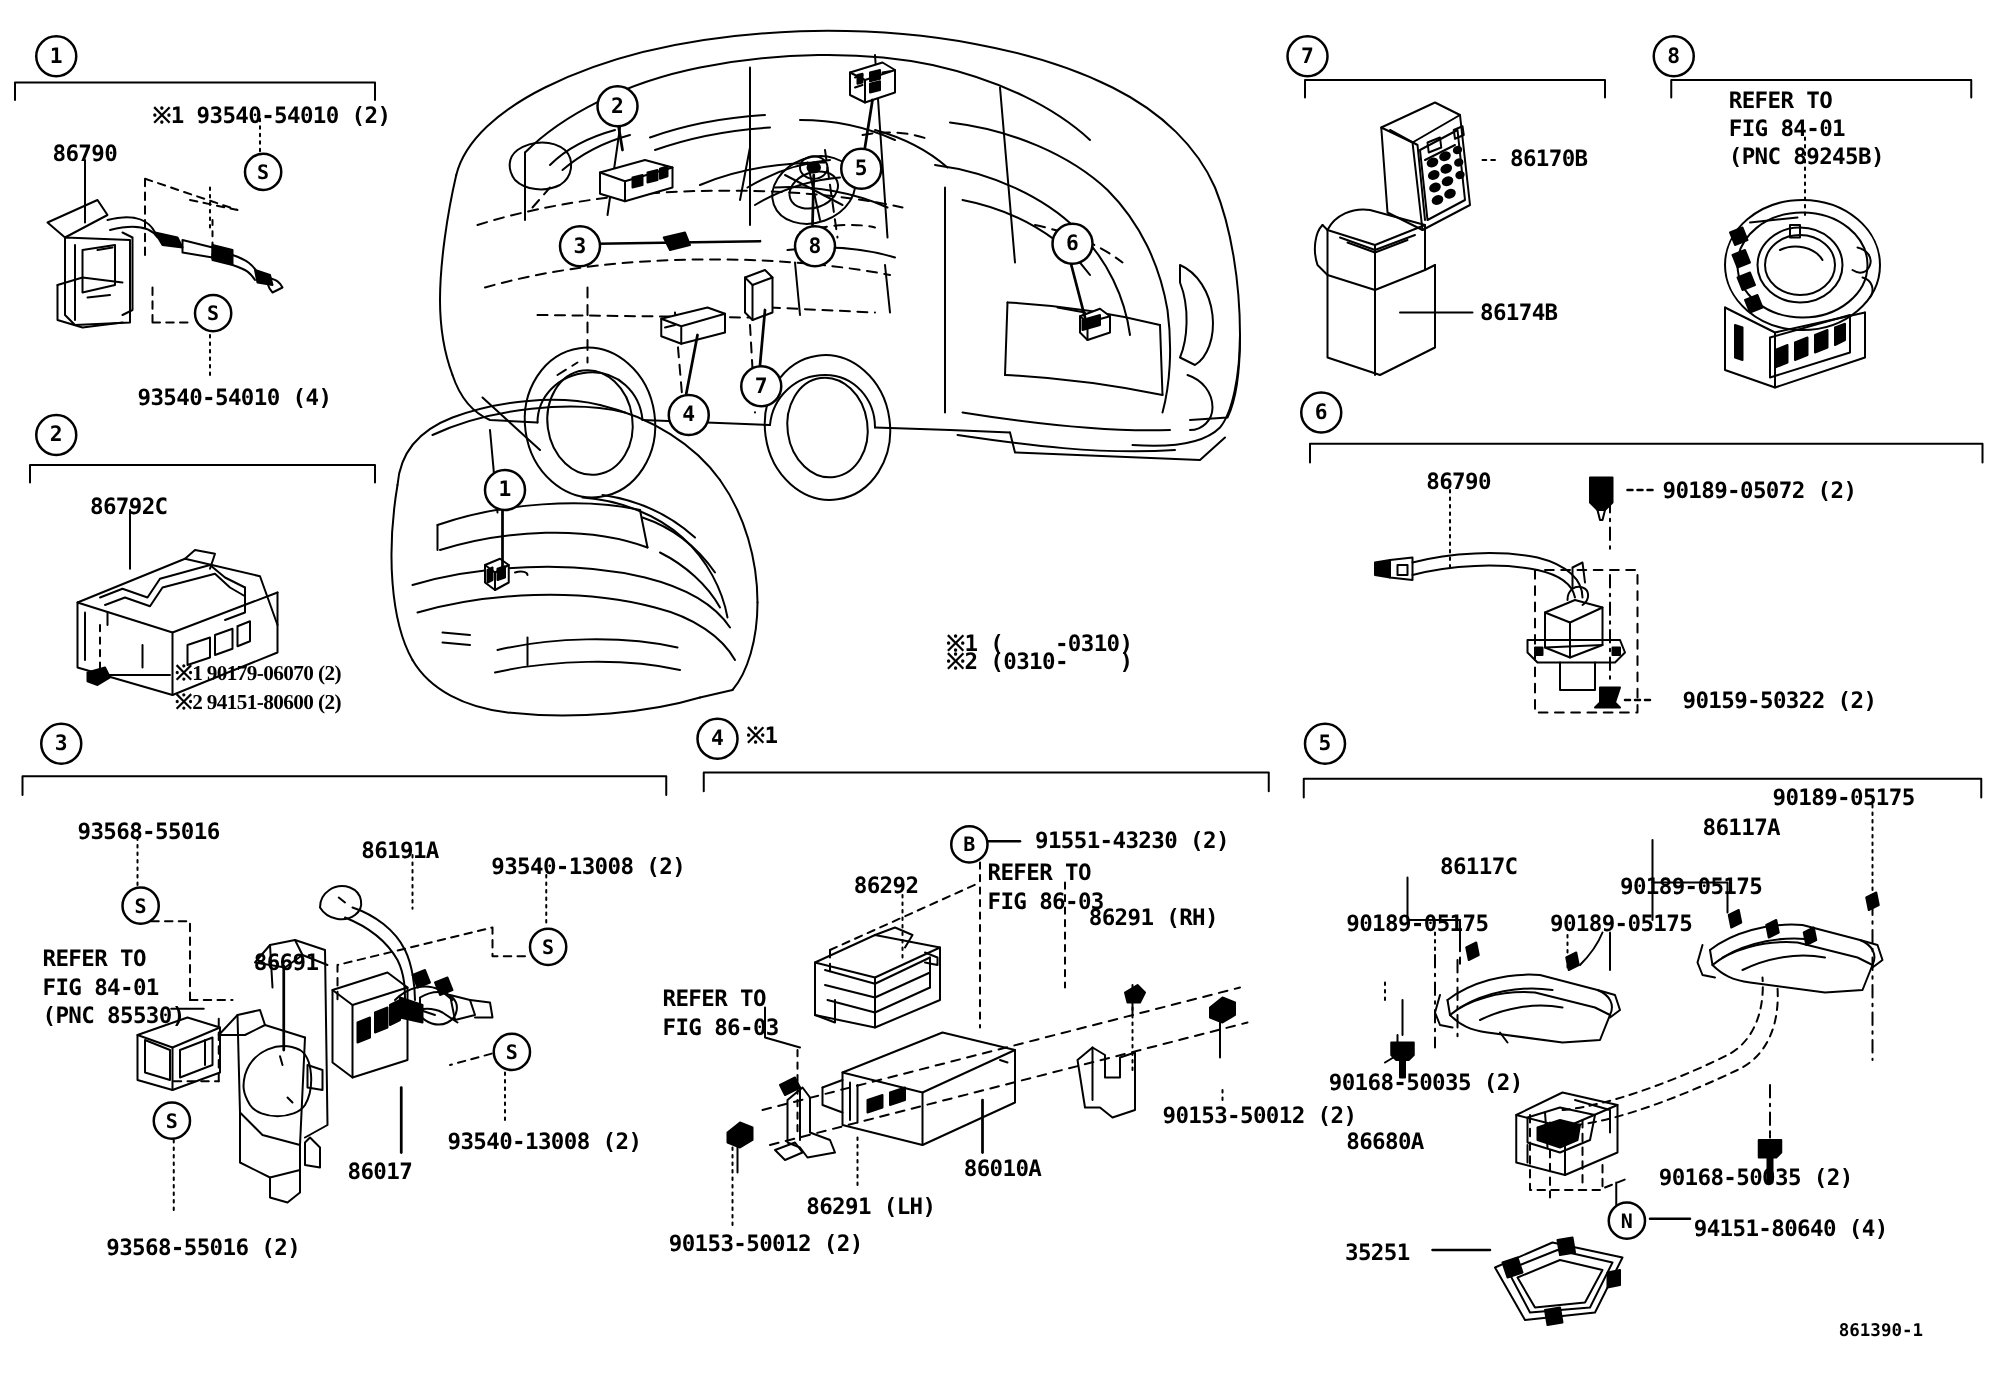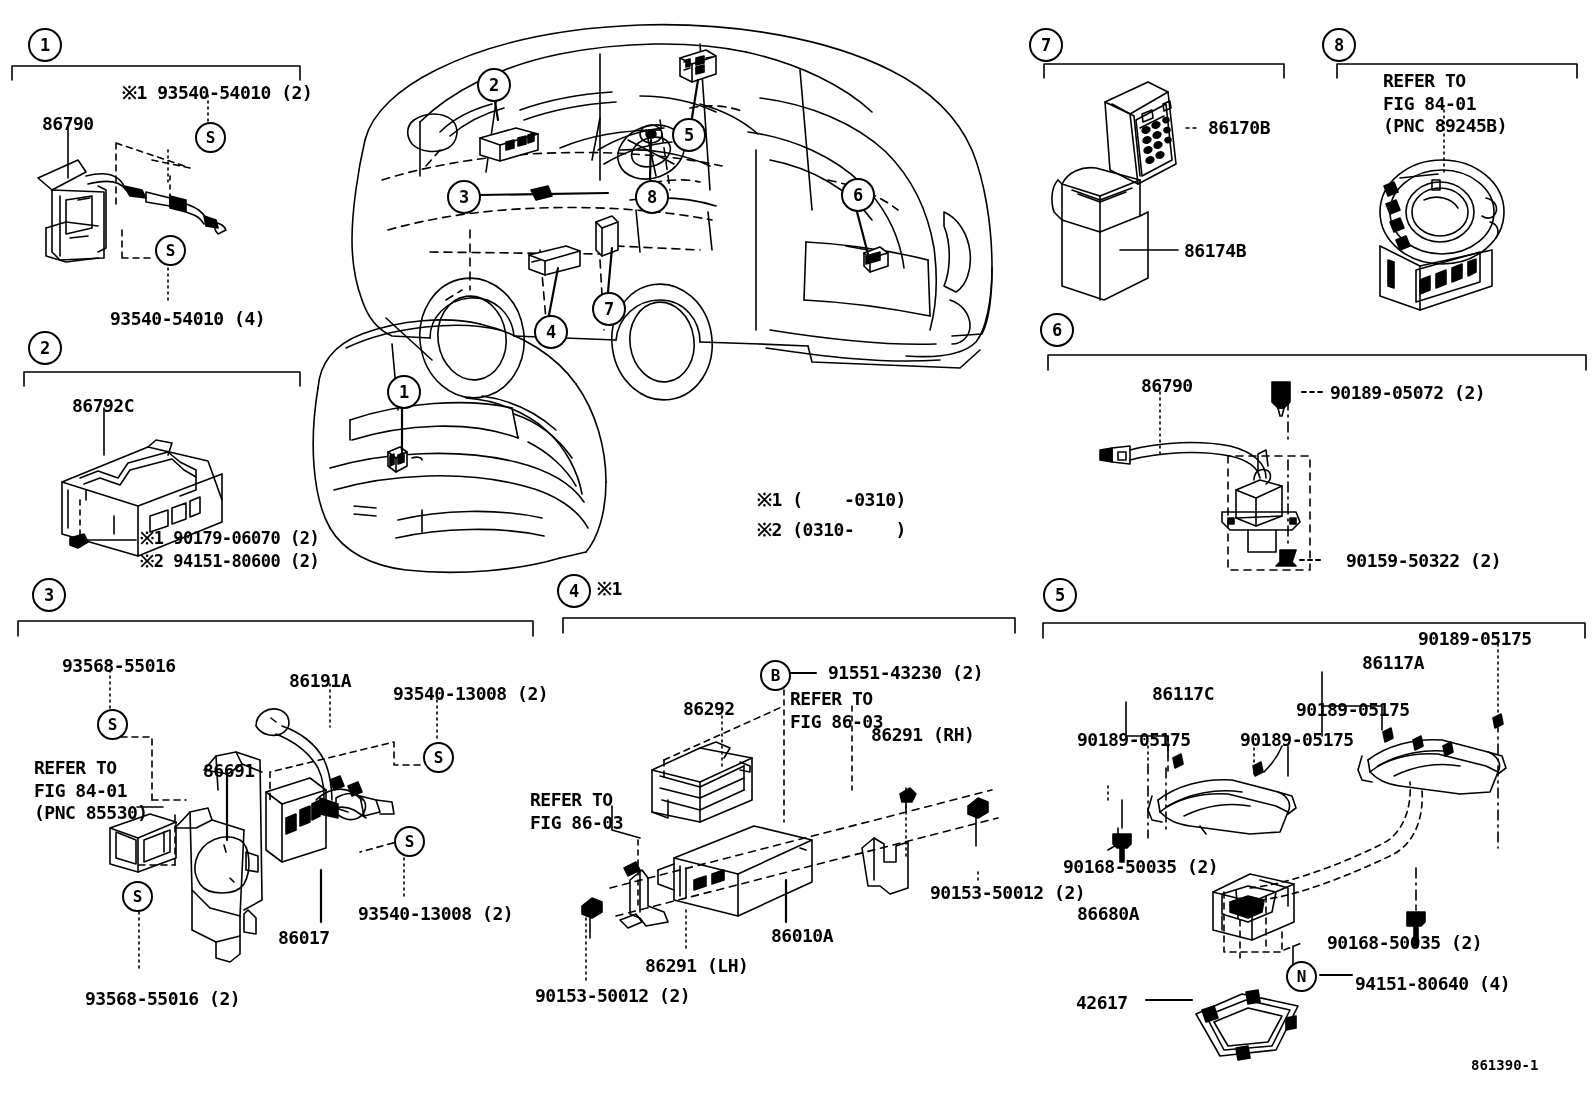--- a/index.html
+++ b/index.html
@@ -1,20 +1,20 @@
 <!DOCTYPE html>
 <html><head>
 <meta charset="utf-8">
 <style>
   html,body{margin:0;padding:0;background:#fff;}
   body{width:1592px;height:1099px;position:relative;overflow:hidden;
        font-family:"DejaVu Sans Mono","Liberation Mono",monospace;color:#000;}
   #root{position:absolute;inset:0;}
   .lbl{position:absolute;font-weight:bold;font-size:18px;letter-spacing:-0.5px;white-space:pre;line-height:1.25;}
-  .lbl.sm{font-size:17px;}
+  .lbl.sm{font-size:17px;font-family:Liberation Serif, serif;}
   .callout{position:absolute;width:30px;height:30px;border:2.2px solid #000;border-radius:50%;
            display:flex;align-items:center;justify-content:center;font-size:17px;font-weight:bold;background:#fff;}
   .schar{position:absolute;width:27px;height:27px;border:2.2px solid #000;border-radius:50%;
          display:flex;align-items:center;justify-content:center;font-size:16px;font-weight:bold;background:#fff;}
   .figid{position:absolute;font-size:14px;font-weight:bold;}
   svg{position:absolute;left:0;top:0;overflow:visible;}
   .ln{stroke:#000;fill:none;}
 </style>
 </head>
 <body>
@@ -552,21 +552,21 @@
   <div class="lbl" style="left:42px;top:113px;">86790</div>
   <div class="lbl" style="left:122px;top:82px;">※1 93540-54010 (2)</div>
   <div class="lbl" style="left:110px;top:308px;">93540-54010 (4)</div>
   <div class="schar" style="left:195px;top:122px;">S</div>
   <div class="schar" style="left:155px;top:235px;">S</div>
 
   <div class="lbl" style="left:72px;top:395px;">86792C</div>
   <div class="lbl sm" style="left:140px;top:528px;">※1 90179-06070 (2)</div>
   <div class="lbl sm" style="left:140px;top:551px;">※2 94151-80600 (2)</div>
 
-  <div class="lbl" style="left:757px;top:489px;text-align:center;">※1 (    -0310)</div>
+  <div class="lbl" style="left:757px;top:505px;text-align:center;">※1 (    -0310)</div>
   <div class="lbl" style="left:757px;top:519px;">※2 (0310-    )</div>
 
   <div class="lbl" style="left:62px;top:655px;">93568-55016</div>
   <div class="lbl" style="left:289px;top:670px;">86191A</div>
   <div class="lbl" style="left:393px;top:683px;">93540-13008 (2)</div>
   <div class="lbl" style="left:34px;top:757px;">REFER TO
 FIG 84-01
 (PNC 85530)</div>
   <div class="lbl" style="left:203px;top:760px;">86691</div>
   <div class="lbl" style="left:358px;top:903px;">93540-13008 (2)</div>
@@ -594,21 +594,21 @@
   <div class="lbl" style="left:1418px;top:628px;">90189-05175</div>
   <div class="lbl" style="left:1362px;top:652px;">86117A</div>
   <div class="lbl" style="left:1152px;top:683px;">86117C</div>
   <div class="lbl" style="left:1296px;top:699px;">90189-05175</div>
   <div class="lbl" style="left:1077px;top:729px;">90189-05175</div>
   <div class="lbl" style="left:1240px;top:729px;">90189-05175</div>
   <div class="lbl" style="left:1063px;top:856px;">90168-50035 (2)</div>
   <div class="lbl" style="left:1077px;top:903px;">86680A</div>
   <div class="lbl" style="left:1327px;top:932px;">90168-50035 (2)</div>
   <div class="lbl" style="left:1355px;top:973px;">94151-80640 (4)</div>
-  <div class="lbl" style="left:1076px;top:992px;">42617</div>
+  <div class="lbl" style="left:1076px;top:992px;">35251</div>
   <div class="schar" style="left:1286px;top:961px;">N</div>
 
   <div class="lbl" style="left:1141px;top:375px;">86790</div>
   <div class="lbl" style="left:1330px;top:382px;">90189-05072 (2)</div>
   <div class="lbl" style="left:1326px;top:550px;margin-left:20px;">90159-50322 (2)</div>
 
   <div class="lbl" style="left:1208px;top:117px;">86170B</div>
   <div class="lbl" style="left:1184px;top:240px;">86174B</div>
 
   <div class="lbl" style="left:1383px;top:70px;">REFER TO

